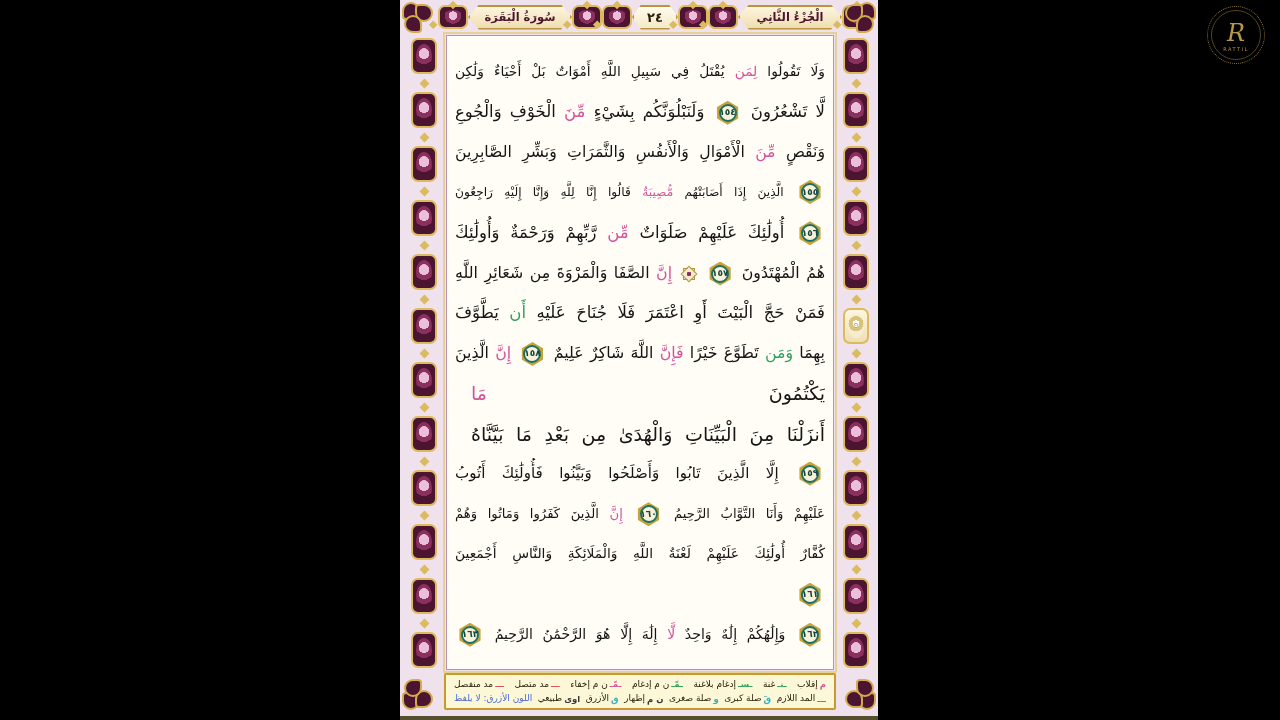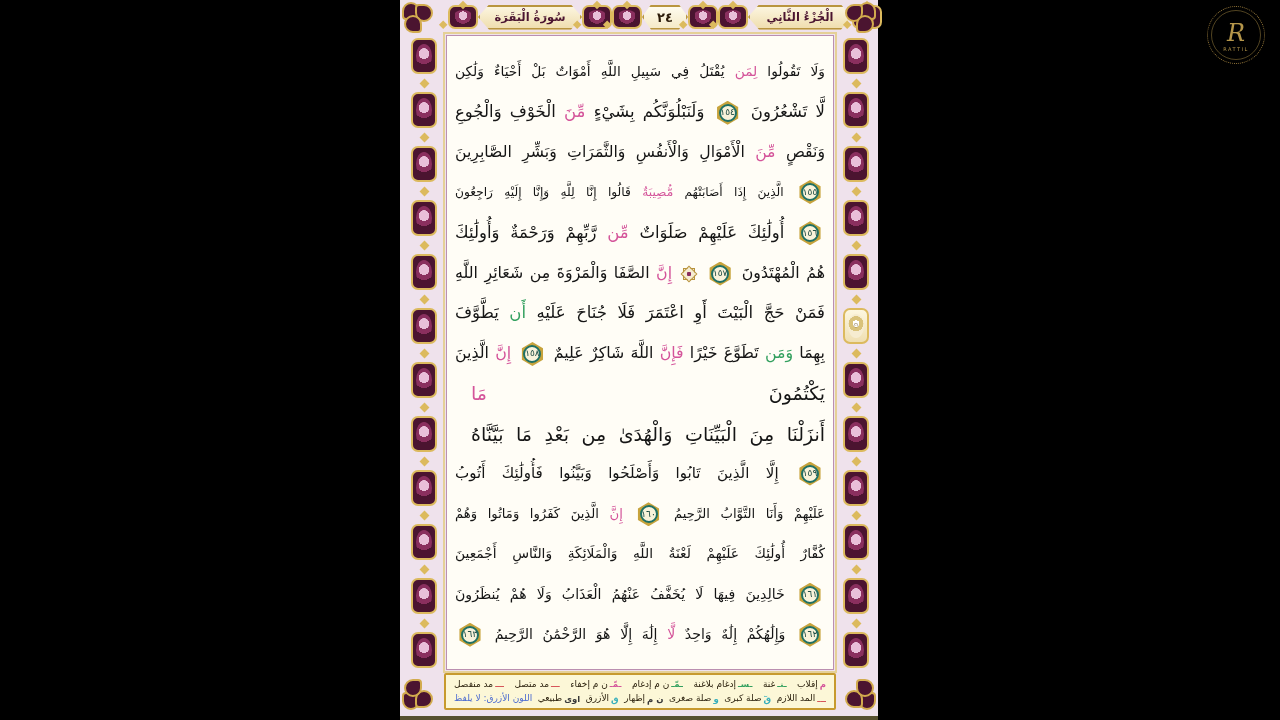--- a/index.html
+++ b/index.html
@@ -6,21 +6,21 @@
   *{box-sizing:border-box;}
   .stage{position:relative;width:1280px;height:720px;background:#000;overflow:hidden;
          font-family:"DejaVu Sans","Liberation Sans",sans-serif;}
 
   
   .page{position:absolute;left:400px;top:0;width:478px;height:720px;background:#efe2ec;
         border-bottom:4px solid #57502f;}
 
   
   .chain-top{position:absolute;left:0;top:0;right:0;height:34px;display:flex;
-             align-items:center;justify-content:space-between;padding:2px 14px;}
+             align-items:center;justify-content:space-between;padding:2px 4px;}
   .hmed{width:30px;height:24px;background:#4b1430;border:2px solid #dcba5e;border-radius:7px;
         position:relative;flex:0 0 auto;}
   .hmed::before{content:"";position:absolute;inset:3px;border-radius:50%;
         background:radial-gradient(circle at 50% 40%,#e9bfd9 0 32%,#8a2f5e 33% 62%,#4b1430 63%);}
   .hmed::after{content:"";position:absolute;left:50%;top:-5px;width:6px;height:6px;margin-left:-3px;
         background:#dcba5e;transform:rotate(45deg);box-shadow:0 28px 0 #dcba5e;}
   .cart{height:25px;min-width:104px;padding:0 14px;color:#4b1430;font-weight:bold;font-size:11.5px;
         display:flex;align-items:center;justify-content:center;flex:0 0 auto;
         background:linear-gradient(#fdf7e3,#eedcab);
         clip-path:polygon(11px 0,calc(100% - 11px) 0,100% 50%,calc(100% - 11px) 100%,11px 100%,0 50%);
@@ -65,21 +65,21 @@
          justify-content:space-between;direction:rtl;}
   .line{flex:1 1 auto;text-align:justify;text-align-last:justify;overflow:hidden;
         color:#151515;display:block;}
   .seg{white-space:nowrap;}
   .c-p{color:#d4549a;} .c-g{color:#33a05f;}
 
   .ayah-badge{display:inline-flex;align-items:center;justify-content:center;width:24px;height:24px;
         background:#c7a33c;vertical-align:middle;margin:0 3px;
         clip-path:polygon(50% 0,94% 26%,94% 74%,50% 100%,6% 74%,6% 26%);}
   .ayah-badge .in{width:18px;height:18px;border-radius:50%;background:#f8f2da;border:2.5px solid #1e7065;
-        color:#17463f;font-size:9px;font-weight:normal;display:flex;align-items:center;
+        color:#17463f;font-size:9px;font-weight:bold;display:flex;align-items:center;
         justify-content:center;line-height:1;letter-spacing:-0.5px;}
   .rub{display:inline-block;position:relative;width:14px;height:14px;vertical-align:middle;margin:0 3px;}
   .rub::before,.rub::after{content:"";position:absolute;inset:1px;border:1.5px solid #b8933c;
         background:#f6edd2;}
   .rub::after{transform:rotate(45deg);background:radial-gradient(circle,#8a2f5e 0 2px,#f6edd2 2.5px);}
 
   
   .legend{position:absolute;left:44px;right:42px;bottom:6px;height:37px;background:#fcf7d7;
         border:2px solid #c79a2e;border-radius:2px;padding:2px 8px;display:flex;
         flex-direction:column;justify-content:space-around;z-index:4;}
@@ -222,21 +222,21 @@
           <div class="line" style="font-size: 19px; line-height: 41px; margin-left: 16px;"><span class="seg">يَكْتُمُونَ</span> <span class="seg c-p">مَا</span> <span class="seg">أَنزَلْنَا مِنَ الْبَيِّنَاتِ وَالْهُدَىٰ مِن بَعْدِ مَا بَيَّنَّاهُ</span></div>
           <div class="line" style="font-size: 15.1px; line-height: 41px;"><span class="ayah-badge">
               <span class="in">١٥٩</span>
             </span> <span class="seg">إِلَّا الَّذِينَ تَابُوا وَأَصْلَحُوا وَبَيَّنُوا فَأُولَٰئِكَ أَتُوبُ</span></div>
           <div class="line" style="font-size: 13.2px; line-height: 41px;"><span class="seg">عَلَيْهِمْ وَأَنَا التَّوَّابُ الرَّحِيمُ</span> <span class="ayah-badge">
               <span class="in">١٦٠</span>
             </span> <span class="seg c-p">إِنَّ</span> <span class="seg">الَّذِينَ كَفَرُوا وَمَاتُوا وَهُمْ</span></div>
           <div class="line" style="font-size: 13.8px; line-height: 41px;"><span class="seg">كُفَّارٌ أُولَٰئِكَ عَلَيْهِمْ لَعْنَةُ اللَّهِ وَالْمَلَائِكَةِ وَالنَّاسِ أَجْمَعِينَ</span></div>
           <div class="line" style="font-size: 14.1px; line-height: 41px;"><span class="ayah-badge">
               <span class="in">١٦١</span>
-            </span> <span class="seg">خَالِدِينَ فِيهَا لَا يُخَفَّفُ عَنْهُمُ الْعَذَابُ وَلَا هُمْ يُنظَرُونَ</span></div>
+            </span> </div>
           <div class="line" style="font-size: 14.1px; line-height: 41px;"><span class="ayah-badge">
               <span class="in">١٦٢</span>
             </span> <span class="seg">وَإِلَٰهُكُمْ إِلَٰهٌ وَاحِدٌ</span> <span class="seg c-p">لَّا</span> <span class="seg">إِلَٰهَ إِلَّا هُوَ الرَّحْمَٰنُ الرَّحِيمُ</span> <span class="ayah-badge">
               <span class="in">١٦٣</span>
             </span></div>
         </div>
     </div>
 
     <div class="legend">
       <div class="lrow" id="lrow1">

